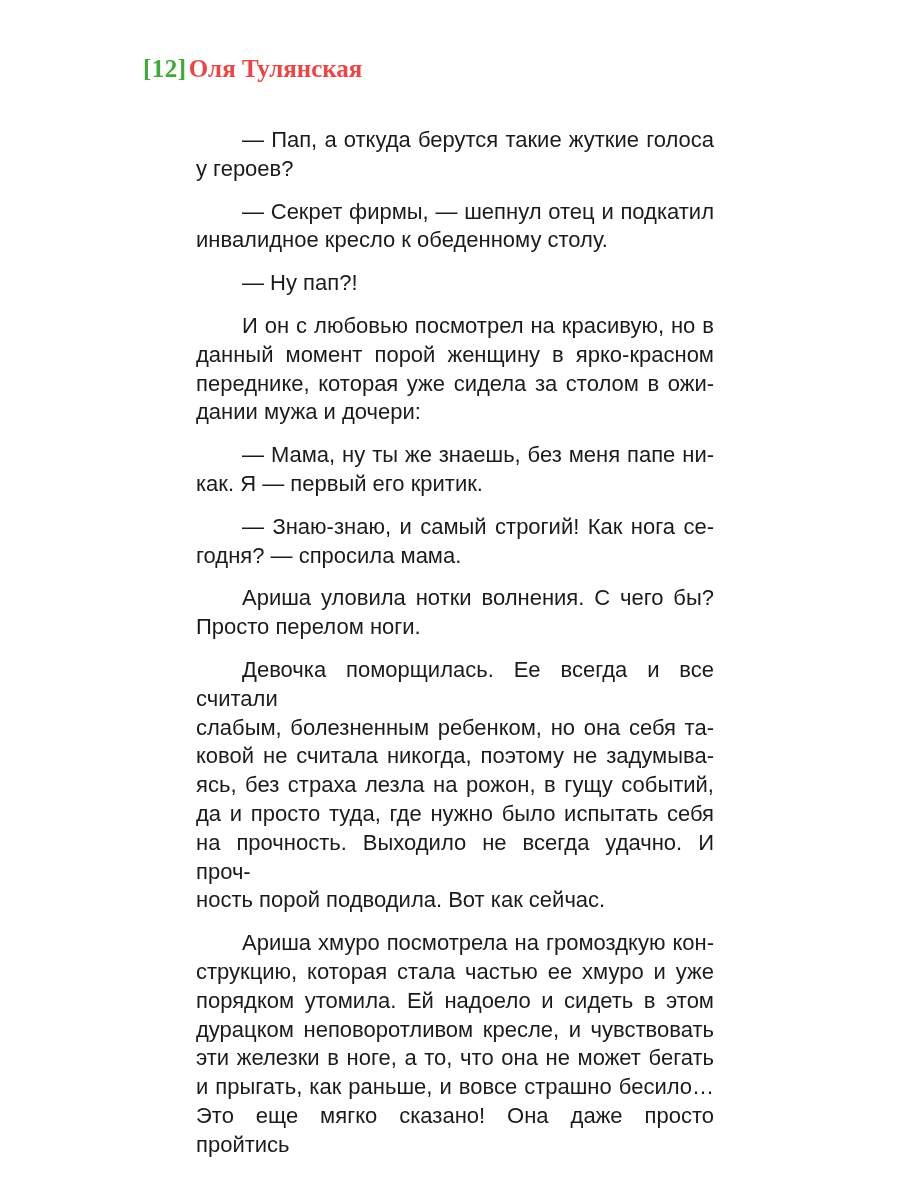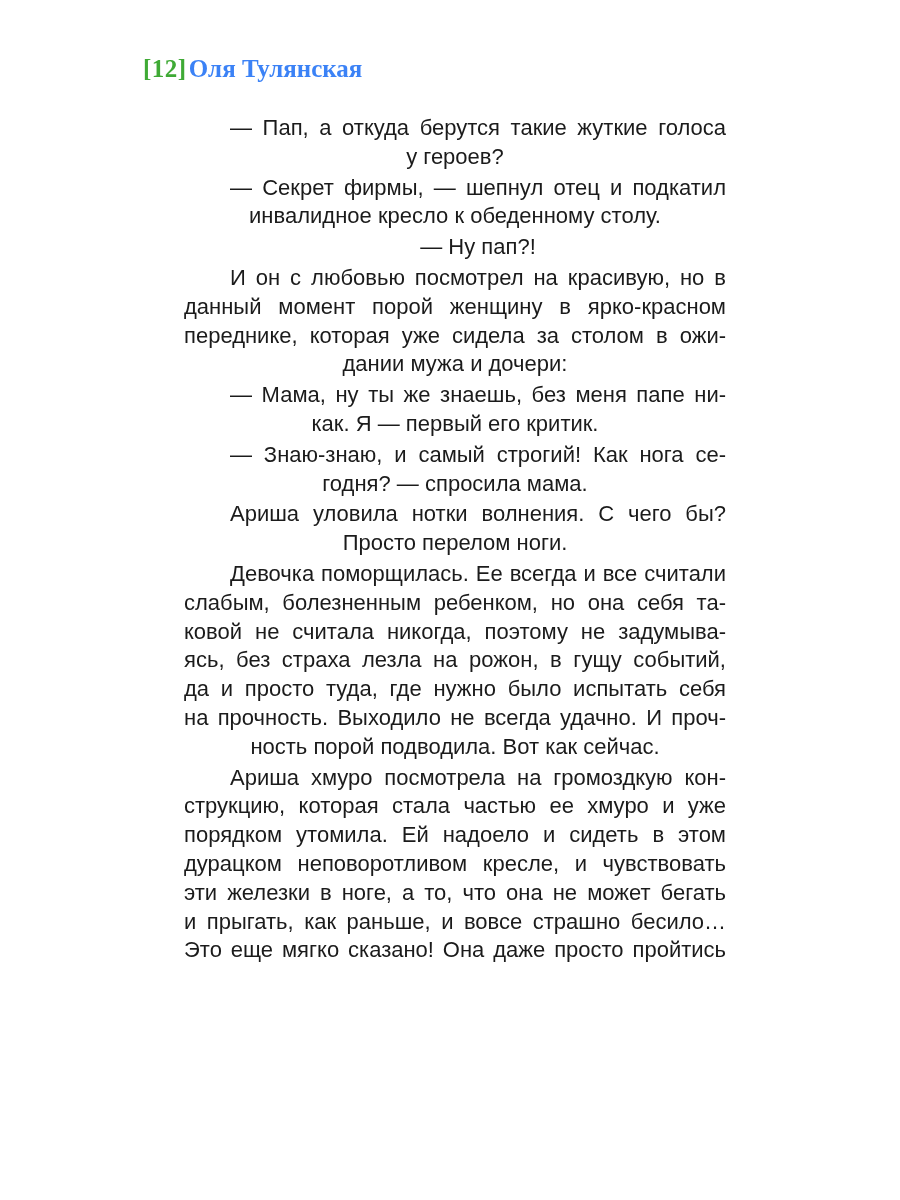--- a/index.html
+++ b/index.html
@@ -19,35 +19,35 @@
     font-size: 25px;
     line-height: 30px;
     white-space: nowrap;
   }
   .pagenum {
     color: #3faa35;
     margin-right: 2px;
     letter-spacing: 0.5px;
   }
   .author {
-    color: #3b82f6;
+    color: #ef4444;
   }
   .book-text {
     position: absolute;
     left: 182px;
     top: 112px;
     width: 546px;
     font-family: "Liberation Sans", "DejaVu Sans", sans-serif;
     font-size: 22px;
     line-height: 28.8px;
     color: #1b1b1b;
   }
-  .para { margin: 2px; }
+  .para { margin: 14px; }
   .ln {
-    text-align: center;
+    text-align: left;
     white-space: normal;
   }
   .ln.j {
     text-align: justify;
     text-align-last: justify;
   }
   .ln.ind {
     text-indent: 46px;
   }
 </style>

